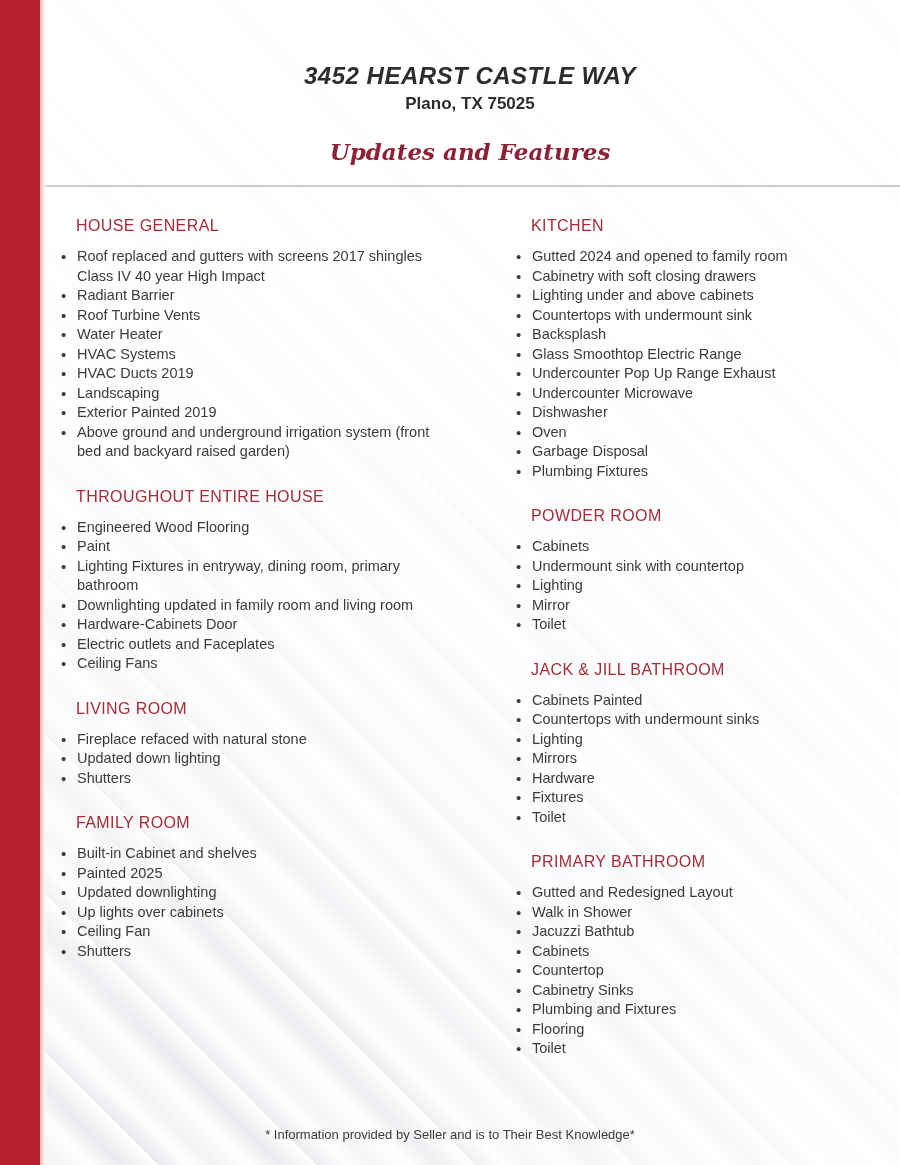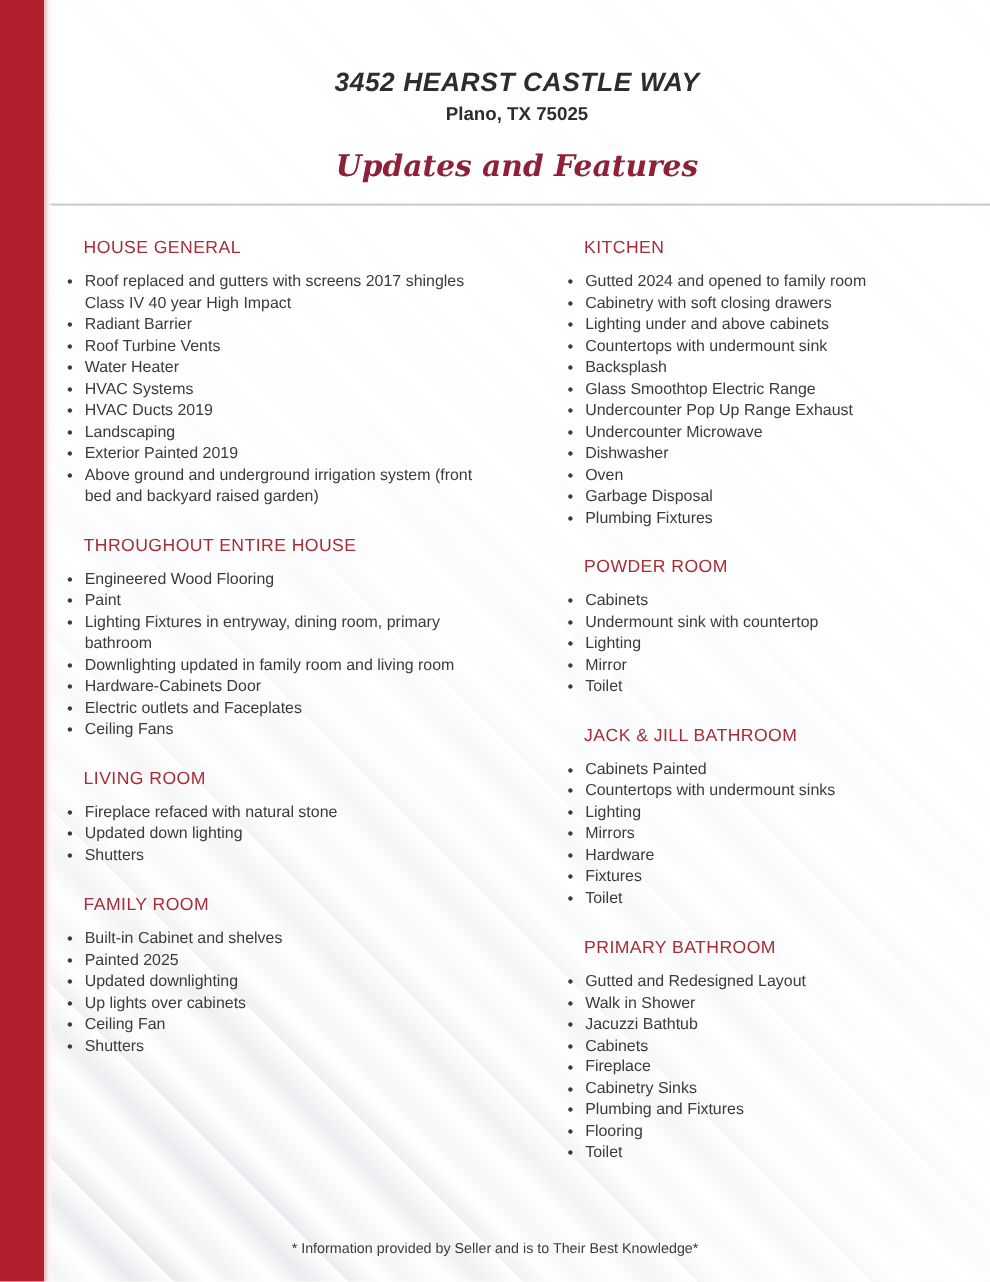--- a/index.html
+++ b/index.html
@@ -50,21 +50,21 @@
     font-size: 24px; font-weight: bold; letter-spacing: 0.5px;
     color: var(--title-text, #2d2d2d); line-height: 28px; font-style: italic;
   }
   .addr2 {
     font-size: 17px; font-weight: bold;
     color: var(--title-text, #2d2d2d); line-height: 21px; margin-top: 3px;
   }
   .subtitle {
     margin-top: 25px;
     font-family: "DejaVu Serif", serif; font-style: italic; font-weight: bold;
-    font-size: 27px; line-height: 26px;
+    font-size: 23px; line-height: 26px;
     color: var(--subtitle-text, #8e2138);
   }
 
   .divider {
     position: absolute; left: 42px; right: 0; top: 185px;
     border-top: 2px solid var(--divider, #cccccc);
     z-index: 1;
   }
 
   .col { position: absolute; top: 218px; z-index: 1; }
@@ -210,21 +210,21 @@
         </ul>
   </section>
 
   <section class="section">
     <h2 class="section-title">PRIMARY BATHROOM</h2>
     <ul class="feature-list">
           <li class="feature-item">Gutted and Redesigned Layout</li>
           <li class="feature-item">Walk in Shower</li>
           <li class="feature-item">Jacuzzi Bathtub</li>
           <li class="feature-item">Cabinets</li>
-          <li class="feature-item">Fireplace</li>
+          <li class="feature-item">Countertop</li>
           <li class="feature-item">Cabinetry Sinks</li>
           <li class="feature-item">Plumbing and Fixtures</li>
           <li class="feature-item">Flooring</li>
           <li class="feature-item">Toilet</li>
         </ul>
   </section>
 </div>
 
   <div class="footer">* Information provided by Seller and is to Their Best Knowledge*</div>
 </div>

